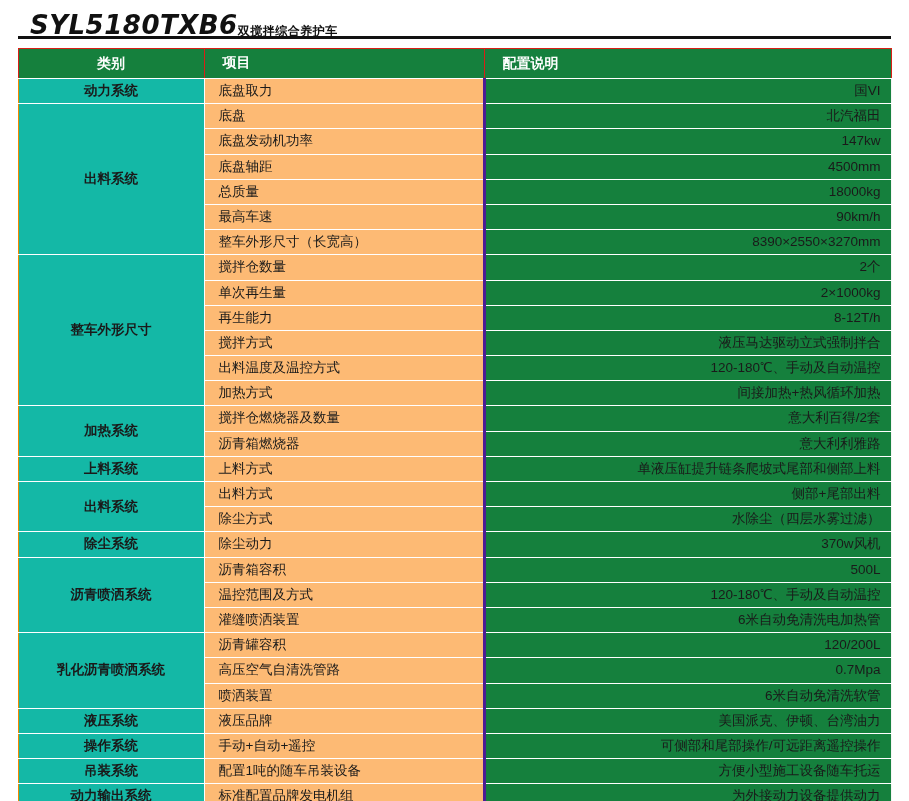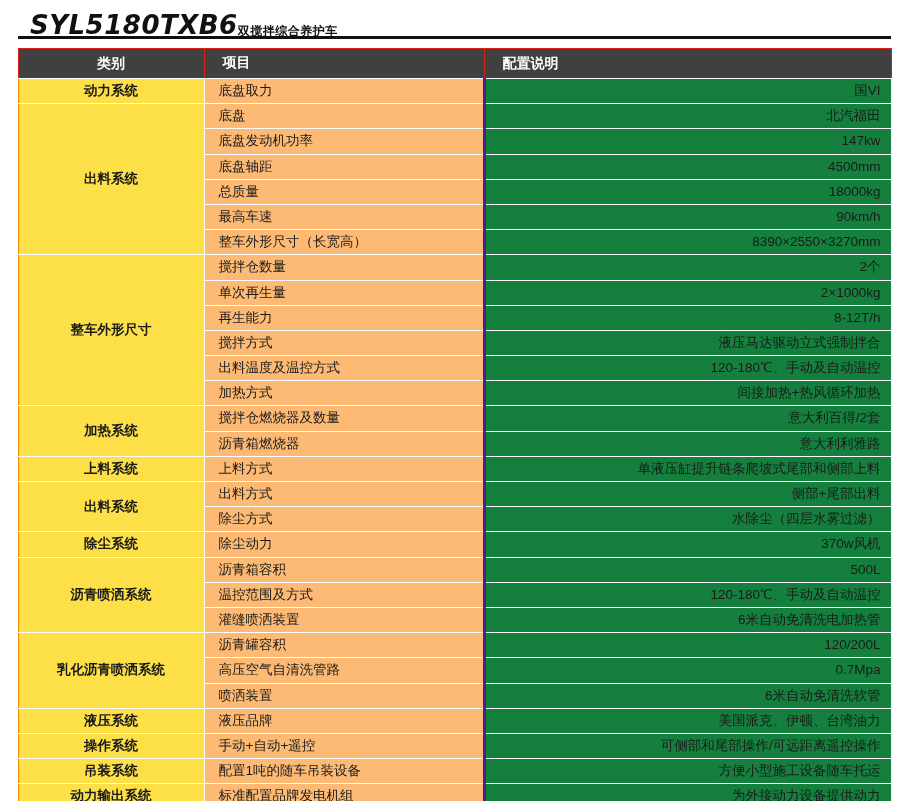--- a/index.html
+++ b/index.html
@@ -65,35 +65,35 @@
   .spec-table th, .spec-table td {
     border: 1px solid #ffffff;
     font-size: 13.5px;
     padding: 4px 10px;
     height: 24px;
     box-sizing: border-box;
     vertical-align: middle;
     line-height: 1.2;
   }
   .spec-table thead th {
-    background: #404040;
+    background: #15803d;
     color: #ffffff;
     font-weight: bold;
     font-size: 14px;
     text-align: left;
     height: 30px;
     border-color: #d91f16;
     border-bottom: 1px solid #ffffff;
   }
   thead th.h1 { text-align: center; }
   thead th.h2 { text-align: left; padding-left: 18px; font-family: Liberation Serif, serif; }
   thead th.h3 { text-align: left; padding-left: 18px; }
 
   td.cat {
-    background: #fde047;
+    background: #14b8a6;
     color: #1a1a1a;
     font-weight: bold;
     text-align: center;
     font-size: 13.5px;
     border-left: 1px solid #f08a00;
     border-right: 1px solid #ffffff;
   }
   td.item {
     background: #fdba74;
     color: #1a1a1a;

